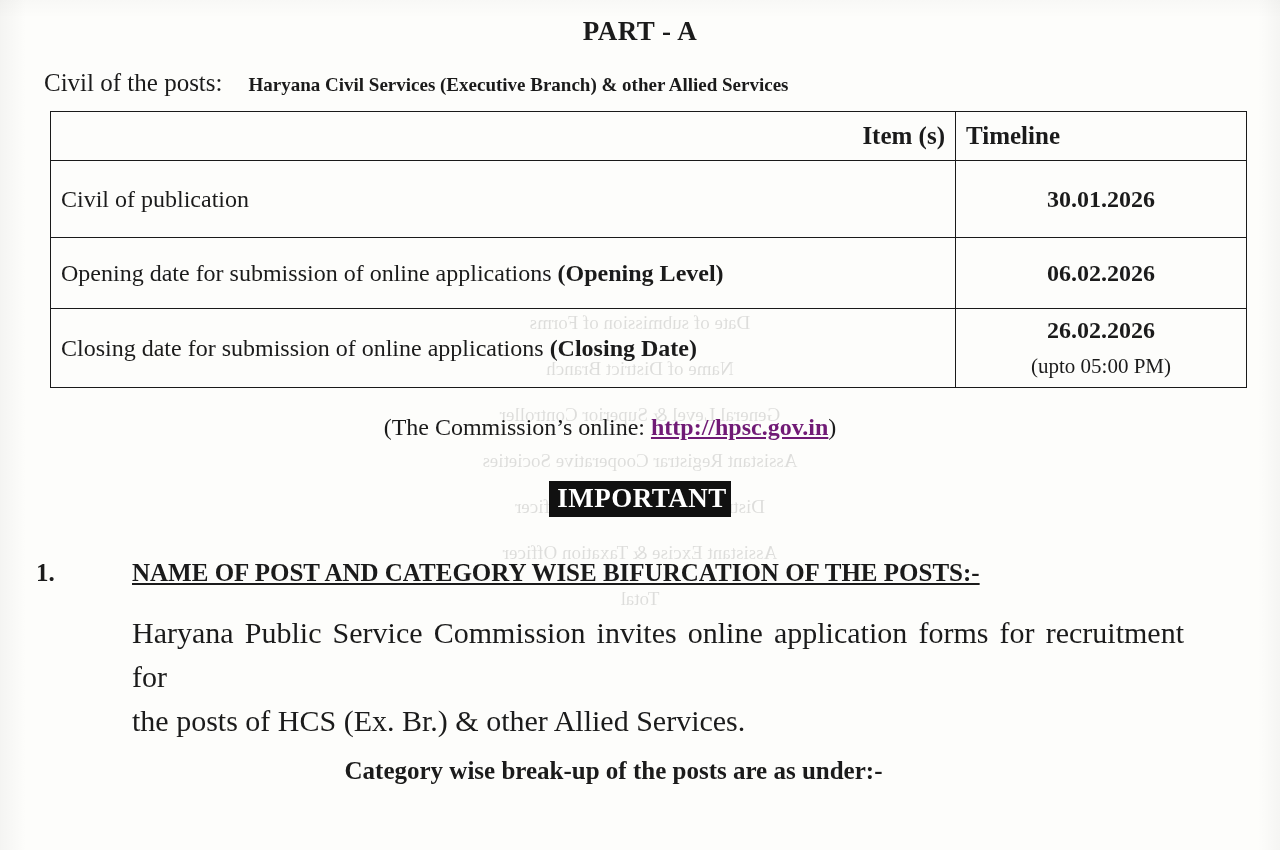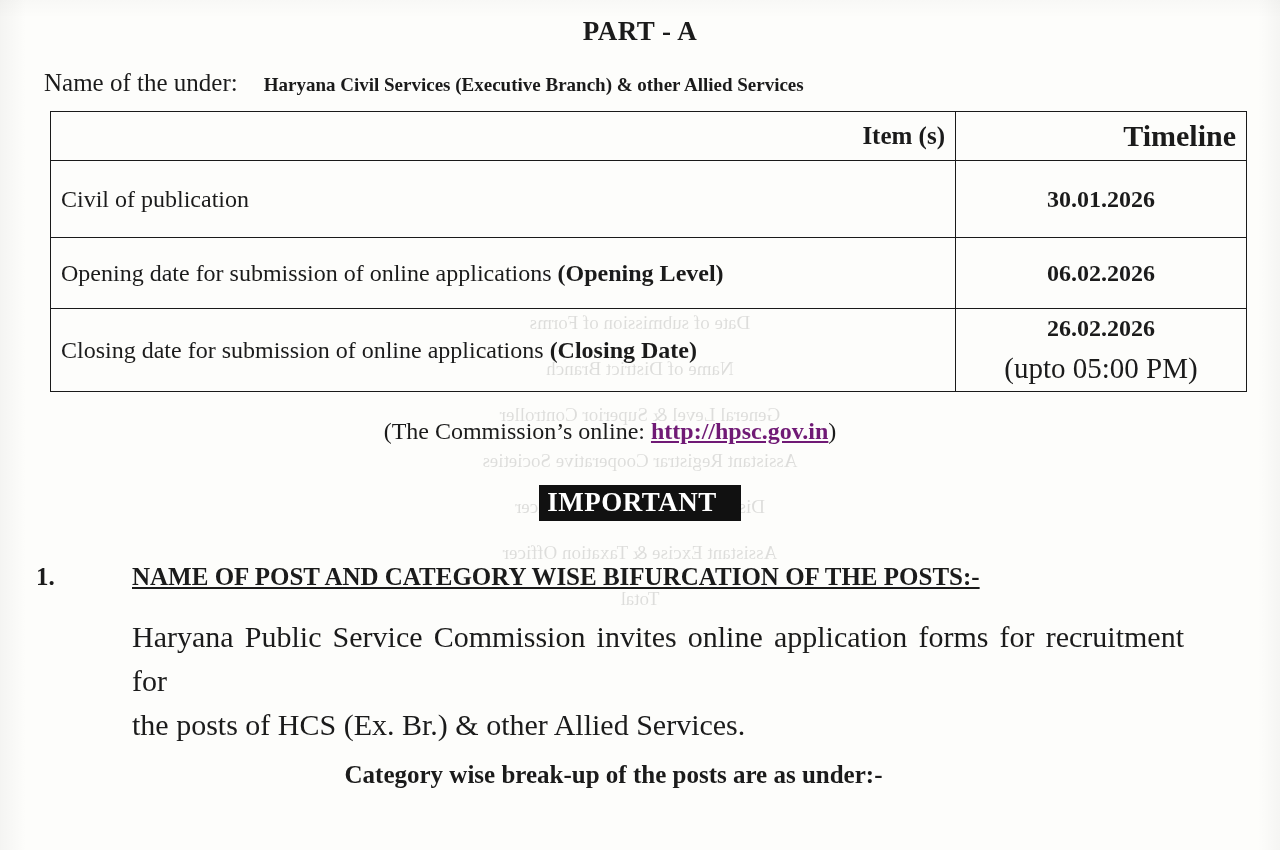--- a/index.html
+++ b/index.html
@@ -91,42 +91,42 @@
   .col-item { width: 905px; }
   .col-time { width: 291px; }
 
   .th-item {
     text-align: right;
     font-weight: bold;
     font-size: 25px;
     height: 36px;
   }
   .th-time {
-    text-align: right;
-    font-weight: bold;
-    font-size: 30px;
+    text-align: left;
+    font-weight: bold;
+    font-size: 25px;
     vertical-align: bottom;
     padding-bottom: 6px;
   }
   .td-item {
     font-size: 24px;
     font-weight: normal;
     height: 58px;
     padding-left: 14px;
   }
   .td-item b { font-weight: bold; }
   .td-time {
     text-align: center;
     font-size: 24px;
     font-weight: bold;
   }
   .td-time .note {
     display: block;
     font-weight: normal;
-    font-size: 29px;
+    font-size: 21px;
     margin-top: 10px;
   }
   .row-pub .td-item { height: 64px; }
   .row-close .td-item { height: 66px; }
 
   .website-line {
     text-align: center;
     font-size: 24px;
     margin-top: 26px;
     padding-right: 60px;
@@ -141,21 +141,21 @@
     text-align: center;
     margin-top: 40px;
   }
   .important {
     display: inline-block;
     background: #111;
     color: #fff;
     font-weight: bold;
     font-size: 27px;
     letter-spacing: 0.5px;
-    padding: 2px 24px 3px 8px;
+    padding: 2px 4px 3px 8px;
   }
 
   .section-1 {
     display: flex;
     align-items: baseline;
     margin-top: 42px;
     padding-left: 36px;
   }
   .sec-num {
     font-size: 25px;
@@ -198,21 +198,21 @@
   <div>District Food &amp; Supplies Officer</div>
   <div>Assistant Excise &amp; Taxation Officer</div>
   <div>Total</div>
 </div>
 
 <div class="content">
 
   <div class="part-title">PART - A</div>
 
   <div class="posts-line">
-    <span class="posts-label">Name of the under:</span>
+    <span class="posts-label">Civil of the posts:</span>
     <span class="posts-value">Haryana Civil Services (Executive Branch) &amp; other Allied Services</span>
   </div>
 
   <table class="timeline">
     <colgroup>
       <col class="col-item">
       <col class="col-time">
     </colgroup>
     <tbody>
       <tr>

